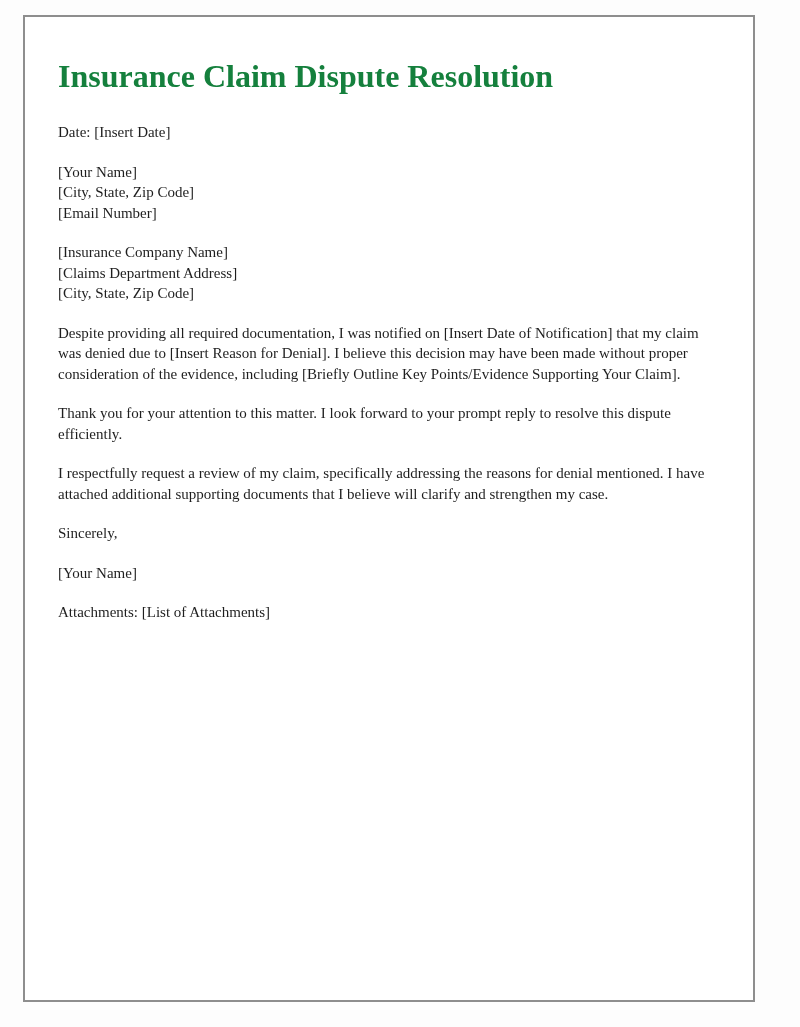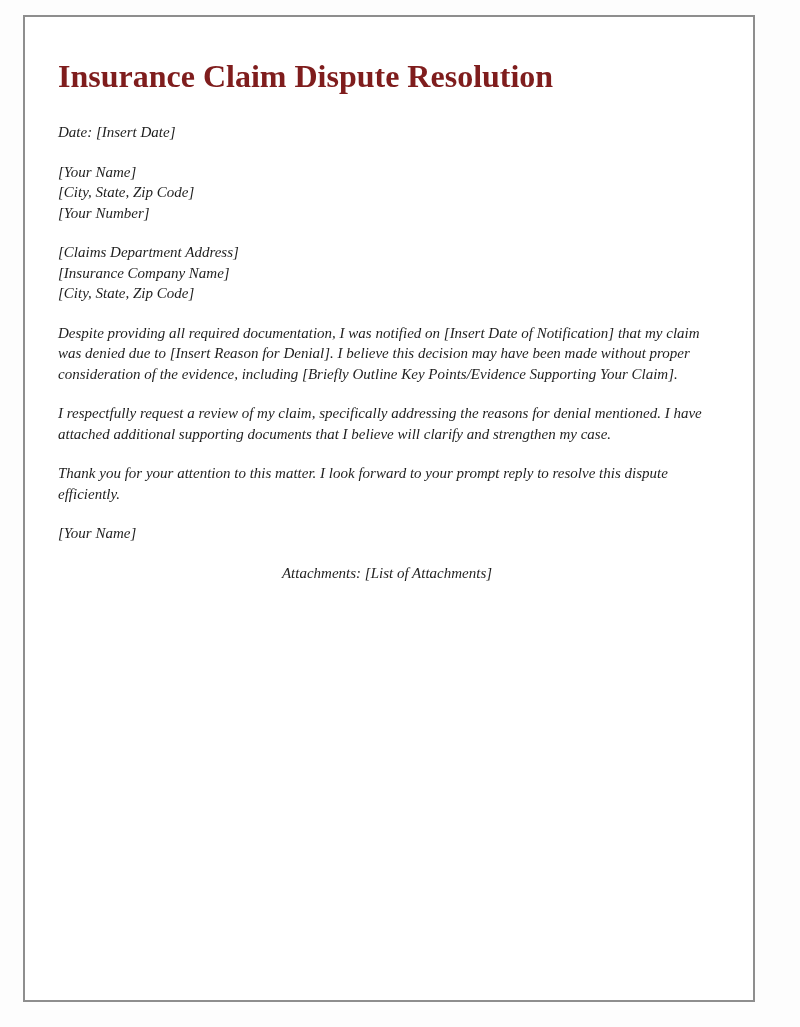--- a/index.html
+++ b/index.html
@@ -26,76 +26,77 @@
     border: 2px solid #8e8e8e;
     background: #ffffff;
     padding: 40px 36px 0 33px;
   }
   .letter-title {
     font-size: 32px;
     font-weight: bold;
     line-height: 38px;
     margin: 0 0 27px 0;
     letter-spacing: 0px;
-    color: #7f1d1d;
+    color: #15803d;
   }
   .line, .para {
     font-size: 15px;
     line-height: 20.5px;
     margin: 0;
     max-width: 658px;
   }
   .block {
     margin: 8px 0 19px 0;
-    font-style: italic;
   }
   .block:last-child {
     margin-bottom: 0;
-    text-align: center;
   }
 </style>
 </head>
 <body>
 
 <div class="canvas">
   <div class="page">
 
     <h1 class="letter-title">Insurance Claim Dispute Resolution</h1>
 
     <div class="block">
       <p class="line">Date: [Insert Date]</p>
     </div>
 
     <div class="block">
       <p class="line">[Your Name]</p>
       <p class="line">[City, State, Zip Code]</p>
-      <p class="line">[Your Number]</p>
+      <p class="line">[Email Number]</p>
     </div>
 
     <div class="block">
+      <p class="line">[Insurance Company Name]</p>
       <p class="line">[Claims Department Address]</p>
-      <p class="line">[Insurance Company Name]</p>
       <p class="line">[City, State, Zip Code]</p>
     </div>
 
 
 
 
     <div class="block">
       <p class="para">Despite providing all required documentation, I was notified on [Insert Date of Notification] that my claim was denied due to [Insert Reason for Denial]. I believe this decision may have been made without proper consideration of the evidence, including [Briefly Outline Key Points/Evidence Supporting Your Claim].</p>
     </div>
 
     <div class="block">
+      <p class="para">Thank you for your attention to this matter. I look forward to your prompt reply to resolve this dispute efficiently.</p>
+    </div>
+
+    <div class="block">
       <p class="para">I respectfully request a review of my claim, specifically addressing the reasons for denial mentioned. I have attached additional supporting documents that I believe will clarify and strengthen my case.</p>
     </div>
 
     <div class="block">
-      <p class="para">Thank you for your attention to this matter. I look forward to your prompt reply to resolve this dispute efficiently.</p>
+      <p class="line">Sincerely,</p>
     </div>
-
 
     <div class="block">
       <p class="line">[Your Name]</p>
     </div>
 
     <div class="block">
       <p class="line">Attachments: [List of Attachments]</p>
     </div>
 
   </div>

